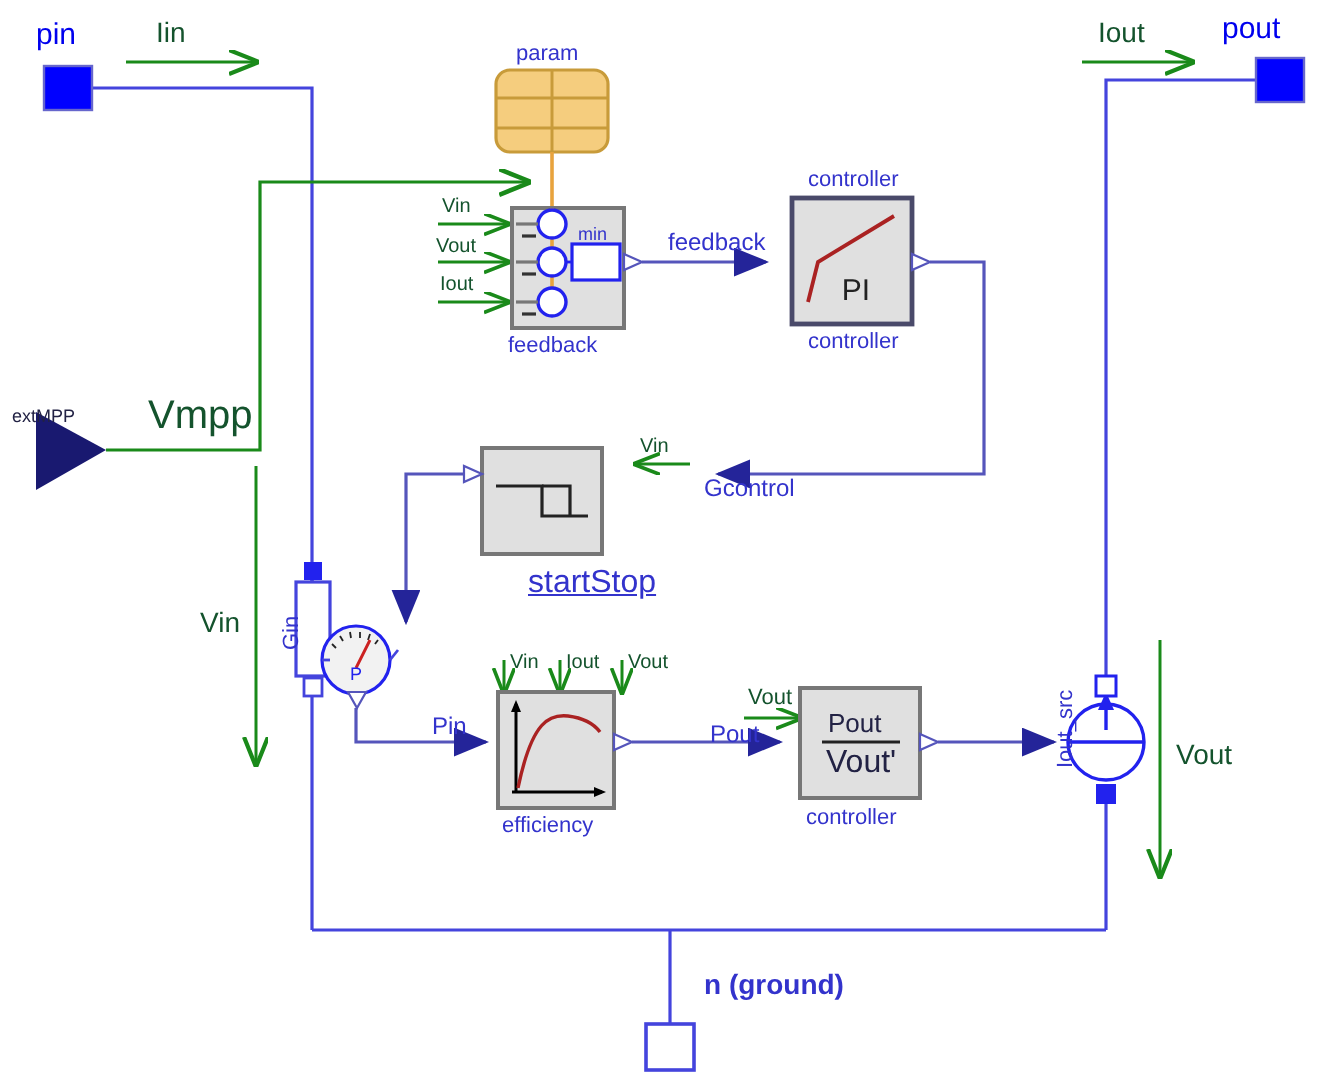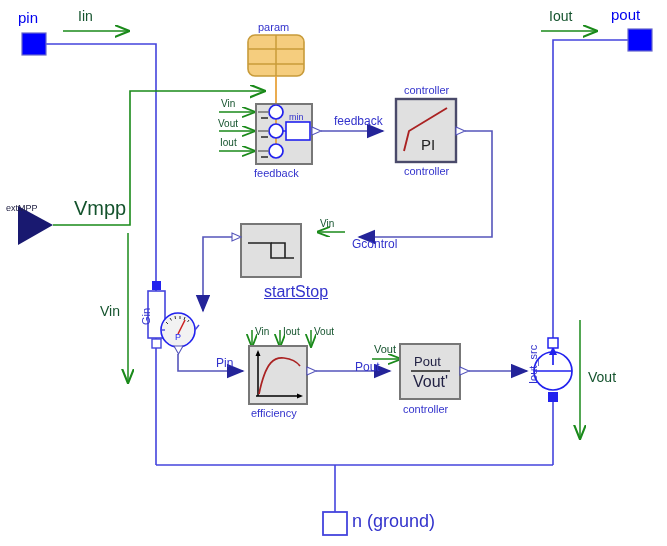--- a/index.html
+++ b/index.html
@@ -251,21 +251,21 @@
     <g>
       <rect x="323" y="512" width="24" height="23" fill="#ffffff" stroke="#4444dd" stroke-width="1.8"></rect>
     </g>
     <g>
       <polygon points="18,206 18,245 53,225" fill="#191970"></polygon>
     </g>
   </svg>
 
   <div class="lbl lbl-blue-b" style="left:18px; top:10px; font-size:15px;">pin</div>
   <div class="lbl lbl-blue-b" style="left:611px; top:7px; font-size:15px;">pout</div>
-  <div class="lbl lbl-blue" style="left:352px; top:512px; font-size:18px;">n (ground)</div>
+  <div class="lbl lbl-blue" style="left:352px; top:485px; font-size:14px;font-weight:bold;">n (ground)</div>
   <div class="lbl lbl-dark" style="left:6px; top:204px; font-size:9px;">extMPP</div>
 
   <div class="lbl lbl-green" style="left:78px; top:9px; font-size:14px;">Iin</div>
   <div class="lbl lbl-green" style="left:549px; top:9px; font-size:14px;">Iout</div>
   <div class="lbl lbl-green" style="left:100px; top:304px; font-size:14px;">Vin</div>
   <div class="lbl lbl-green" style="left:588px; top:370px; font-size:14px;">Vout</div>
   <div class="lbl lbl-green" style="left:74px; top:198px; font-size:20px;">Vmpp</div>
 
   <div class="lbl lbl-blue" style="left:258px; top:22px; font-size:11px;">param</div>
   <div class="lbl lbl-blue" style="left:254px; top:168px; font-size:11px;">feedback</div>

